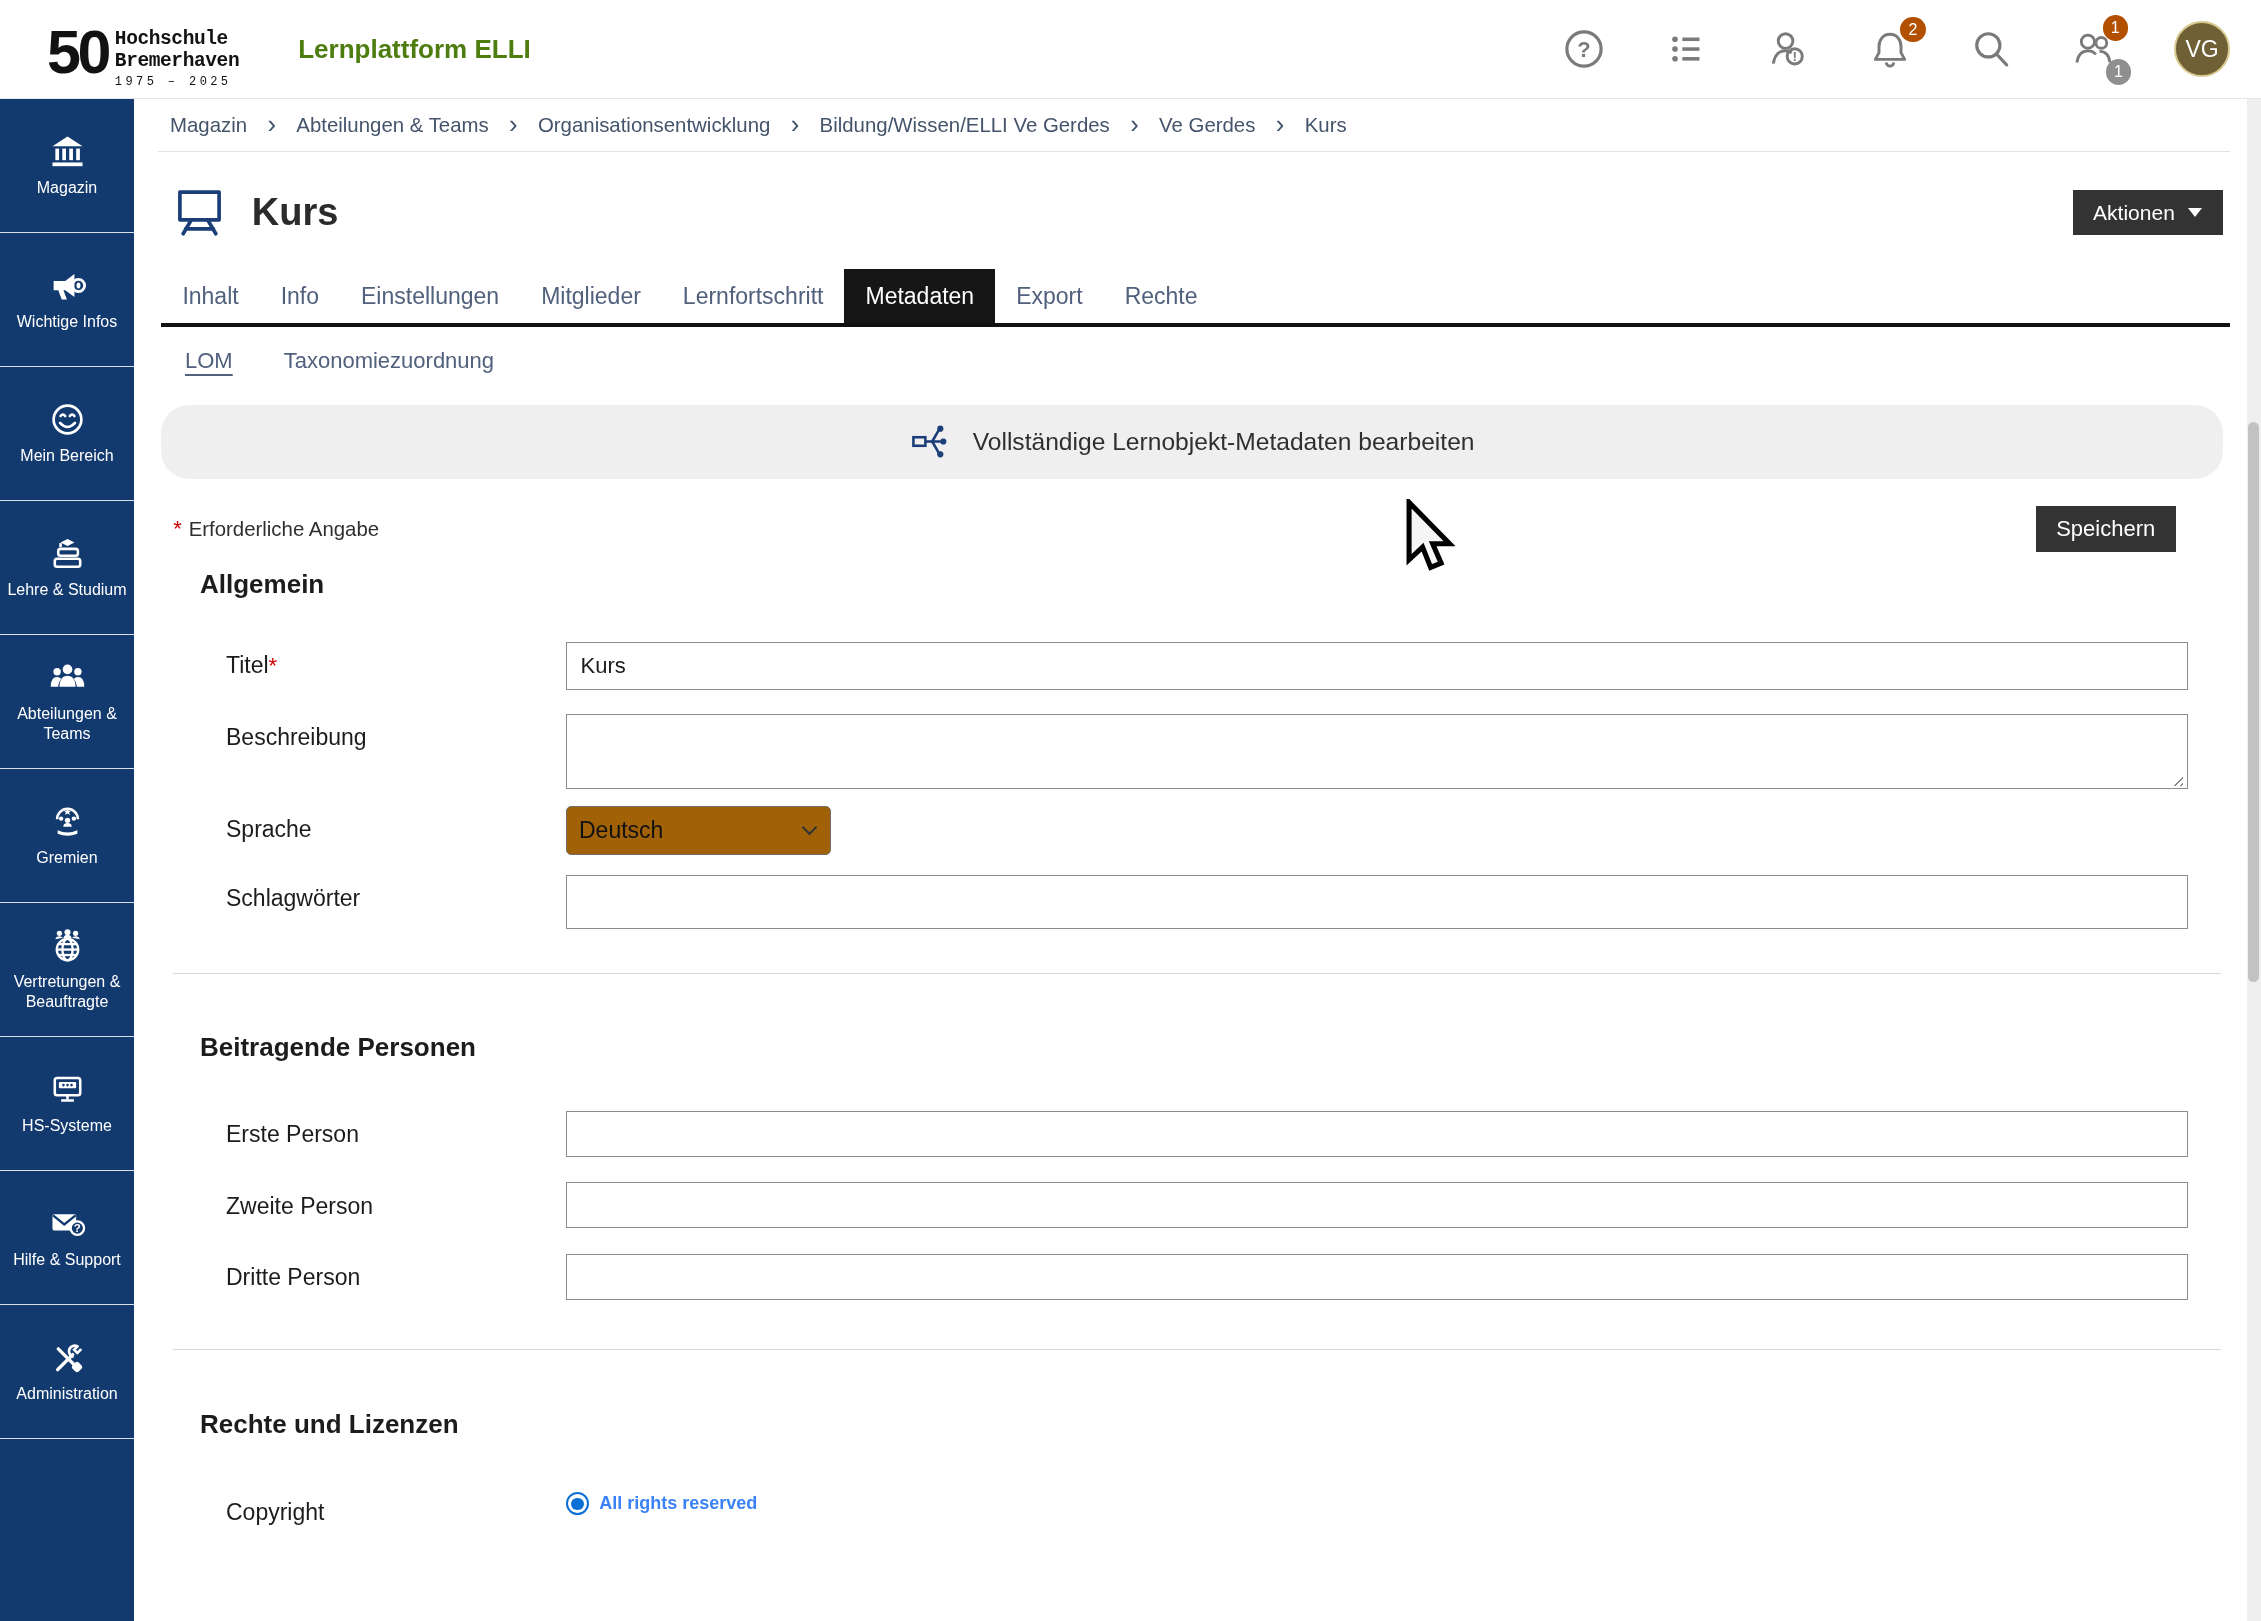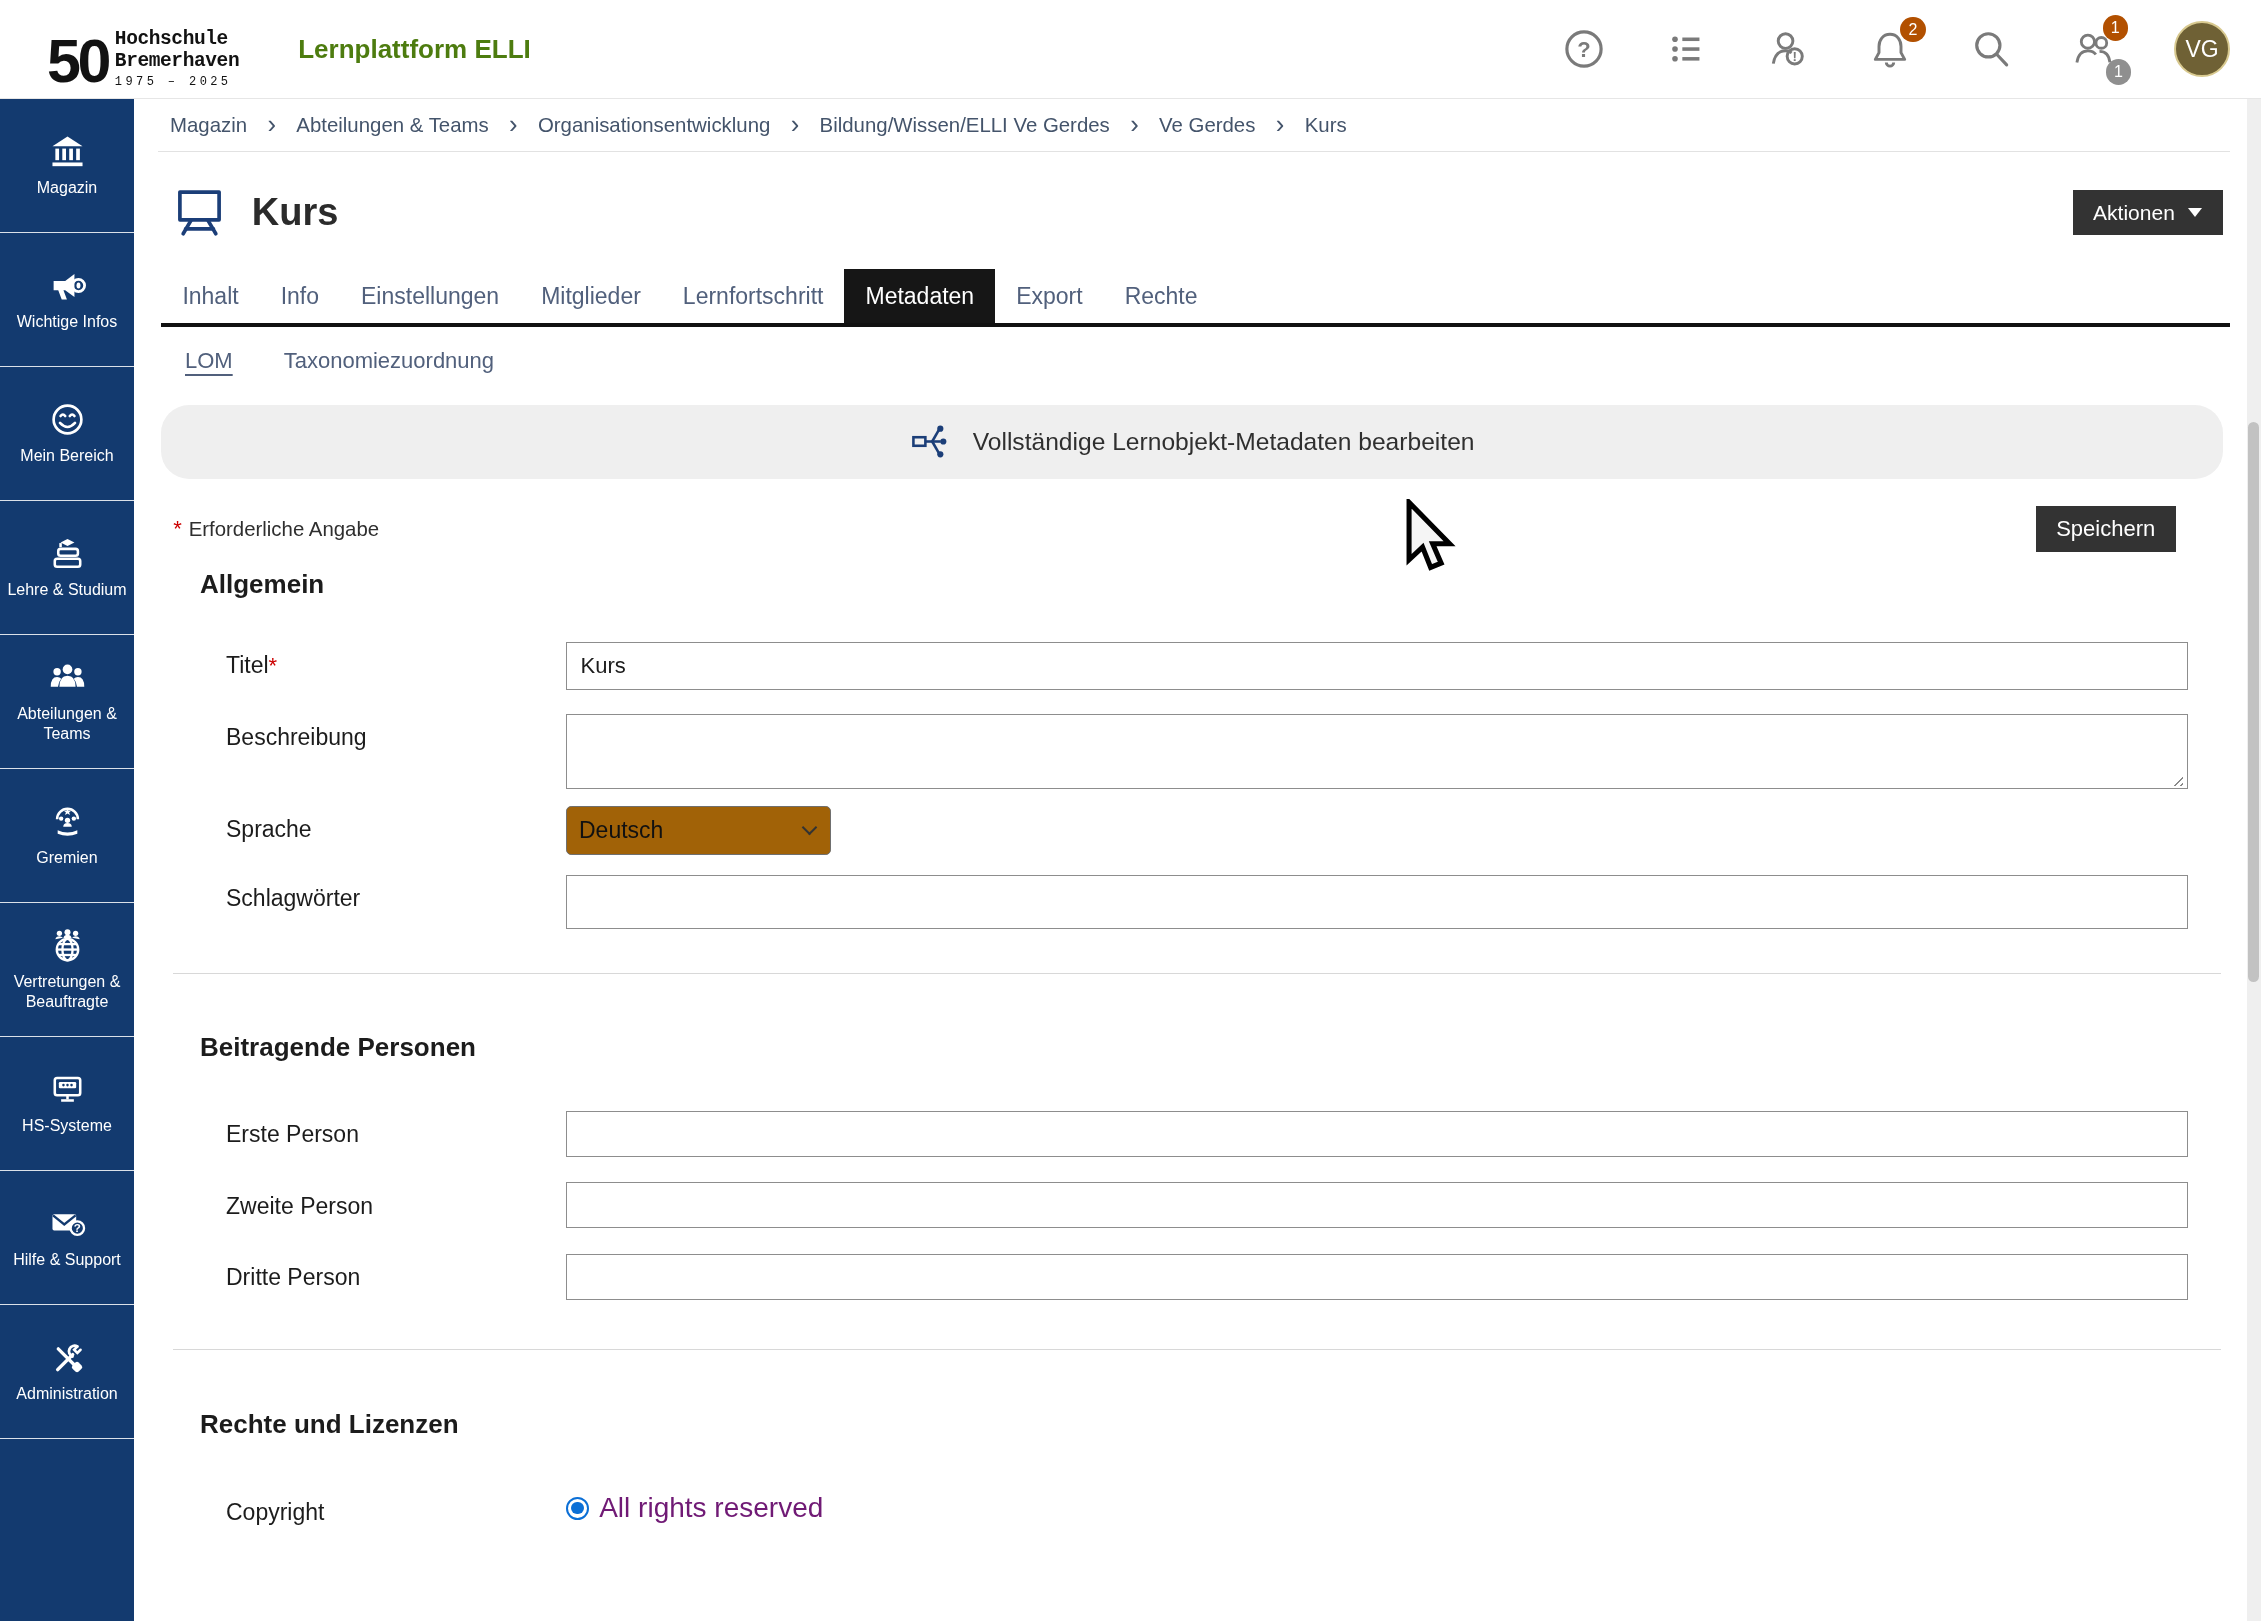--- a/index.html
+++ b/index.html
@@ -3,21 +3,21 @@
 <meta charset="utf-8">
 <title>Lernplattform ELLI</title>
 <style>
   * { margin:0; padding:0; box-sizing:border-box; }
   body { font-family:"Liberation Sans", sans-serif; background:#fff; }
   .app { position:relative; width:2261px; height:1621px; background:#fff; overflow:hidden; }
 
   
   .topbar { position:absolute; top:0; left:0; width:100%; height:99px; background:#fff;
             border-bottom:0.8px solid #e6e6e6; display:flex; align-items:center; z-index:10; }
-  .logo { display:flex; align-items:flex-end; margin-left:47px; cursor:pointer; }
+  .logo { display:flex; align-items:center; margin-left:47px; cursor:pointer; }
   .logo-number { font-size:61px; font-weight:bold; color:#121212; letter-spacing:-3.4px; line-height:0.9; margin-top:6.8px; }
   .logo-textcol { margin-left:6.8px; margin-top:20.4px; color:#121212;font-family:Liberation Mono, monospace; }
   .logo-line { font-size:19.5px; font-weight:bold; line-height:1.08; letter-spacing:-0.4px; }
   .logo-years { font-size:12px; letter-spacing:3.4px; margin-top:3.4px; }
   .app-title { margin-left:59px; font-size:26px; font-weight:bold; color:#4d7c0f; }
   .top-icons { margin-left:auto; margin-right:31px; display:flex; align-items:center; gap:58px; }
   .tico { position:relative; width:44px; height:44px; cursor:pointer; flex:0 0 auto; }
   .tico svg { width:100%; height:100%; }
   .badge { position:absolute; min-width:25.5px; height:25.5px; padding:0 5.1px; border-radius:12.7px; background:#b25000;
            color:#fff; font-size:16px; display:flex; align-items:center; justify-content:center; }
@@ -87,21 +87,21 @@
   .sel { width:100%; height:49px; border:1.7px solid #6f6f6f; border-radius:5.1px; background:#a16207;
          font-family:inherit; font-size:23px; color:#111; padding:0 37px 0 12px;
          appearance:none; -webkit-appearance:none; cursor:pointer; }
   .sel-chev { position:absolute; right:16px; top:16px; width:11px; height:11px;
               border-right:2.1px solid #333; border-bottom:2.1px solid #333; transform:rotate(45deg); pointer-events:none; }
   .divider { border:none; border-top:0.8px solid #d8d8d8; margin:44px 8.5px 0 15.3px; }
   .radio-row { display:flex; align-items:center; gap:10.2px; padding-top:3.4px; }
   .radio { width:23px; height:23px; border-radius:50%; border:2.5px solid #0b6fd6; background:#fff;
            position:relative; cursor:pointer; flex:0 0 auto; }
   .radio::after { content:""; position:absolute; inset:3.4px; border-radius:50%; background:#0b6fd6; }
-  .radio-label { font-size:28px; color:#701a75; }
+  .radio-label { font-size:18px; color:#3b82f6;font-weight:bold; }
 
   
   .scroll-track { position:absolute; right:0; top:99px; bottom:0; width:14.4px; background:#efefef; z-index:20; }
   .scroll-thumb { position:absolute; left:1.7px; right:1.7px; top:323px; height:560px; background:#c2c2c2; border-radius:6.8px; }
 
   
   .cursor { position:absolute; left:1404px; top:499px; width:54px; height:81px; z-index:99; pointer-events:none; }
 </style>
 </head>
 <body>

